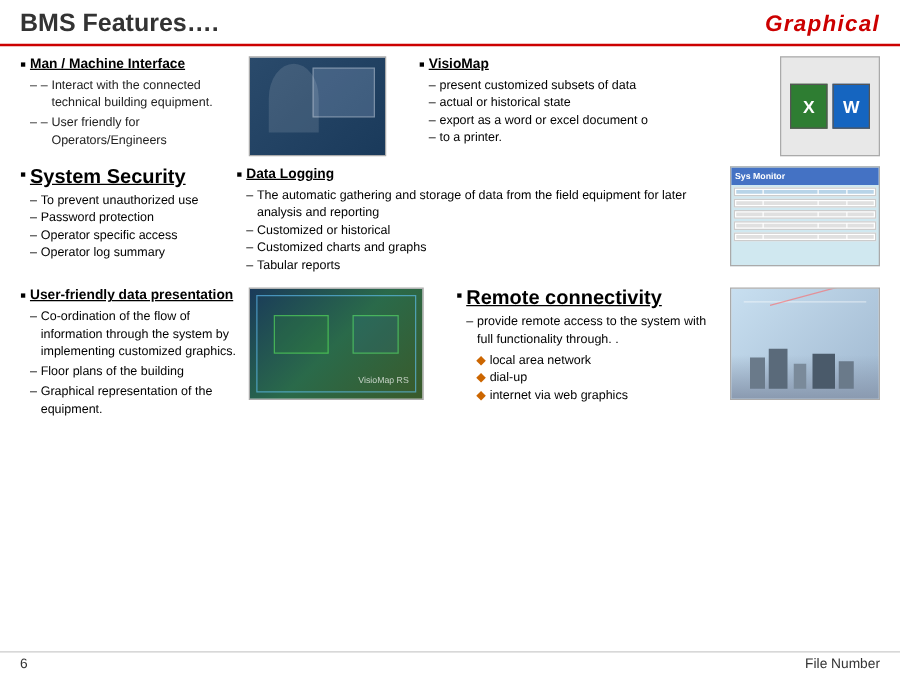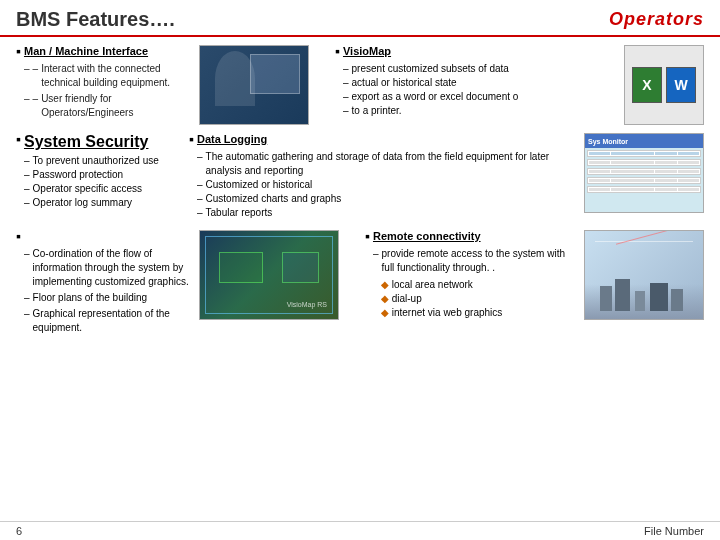--- a/index.html
+++ b/index.html
@@ -24,21 +24,21 @@
     .sub-item::before {
       content: '–';
       flex-shrink: 0;
     }
   </style>
 </head>
 <body>
 
 <div style="display:flex; align-items:center; justify-content:space-between; padding:8px 16px 4px 16px; border-bottom:2px solid #cc0000;">
   <span style="font-size:20px; font-weight:bold; color:#333;">BMS Features….</span>
-  <span style="font-size:18px; font-weight:bold; color:#cc0000; letter-spacing:1px; font-style:italic;">Operators</span>
+  <span style="font-size:18px; font-weight:bold; color:#cc0000; letter-spacing:1px; font-style:italic;">Graphical</span>
 </div>
 
 <div style="display:flex; padding:8px 16px 4px 16px; gap:8px; align-items:flex-start;">
 
   <div style="flex:0 0 175px;">
     <div style="display:flex; align-items:flex-start; gap:3px; margin-bottom:3px;">
       <span style="font-size:14px; margin-top:-2px;">▪</span>
       <span style="font-weight:bold; text-decoration:underline; font-size:11px;">Man / Machine Interface</span>
     </div>
     <div class="sub-item" style="display:flex; gap:3px; font-size:10px; line-height:1.4; padding-left:8px;">
@@ -173,20 +173,21 @@
       </div>
     </div>
   </div>
 </div>
 
 <div style="display:flex; padding:6px 16px; gap:8px; align-items:flex-start;">
 
   <div style="flex:0 0 175px;">
     <div style="display:flex; align-items:flex-start; gap:3px; margin-bottom:3px;">
       <span style="font-size:14px; margin-top:-2px;">▪</span>
+      <span style="font-weight:bold; text-decoration:underline; font-size:11px;">User-friendly data presentation</span>
     </div>
     <div style="display:flex; gap:3px; font-size:10px; line-height:1.4; padding-left:8px;">
       <span style="flex-shrink:0;">–</span>
         <span>Co-ordination of the flow of information through the system by implementing customized graphics.</span>
     </div>
     <div style="display:flex; gap:3px; font-size:10px; line-height:1.4; padding-left:8px; margin-top:2px;">
       <span style="flex-shrink:0;">–</span>
         <span>Floor plans of the building</span>
     </div>
     <div style="display:flex; gap:3px; font-size:10px; line-height:1.4; padding-left:8px; margin-top:2px;">
@@ -202,21 +203,21 @@
       <div style="position:absolute; top:20%; right:10%; width:30%; height:40%; border:1px solid rgba(100,255,100,0.5); background:rgba(50,100,150,0.2);"></div>
       <div style="position:absolute; bottom:5px; right:5px; font-size:7px; color:rgba(255,255,255,0.7);">VisioMap RS</div>
     </div>
   </div>
 
   <div style="flex:0 0 10px;"></div>
 
   <div style="flex:1;">
     <div style="display:flex; align-items:flex-start; gap:3px; margin-bottom:3px;">
       <span style="font-size:14px; margin-top:-2px;">▪</span>
-      <span style="font-weight:bold; text-decoration:underline; font-size:11px;">Remote connectivity</span>
+      <span style="font-weight:bold; text-decoration:underline; font-size:16px;">Remote connectivity</span>
     </div>
     <div style="display:flex; gap:3px; font-size:10px; line-height:1.4; padding-left:8px; margin-bottom:3px;">
       <span style="flex-shrink:0;">–</span>
         <span>provide remote access to the system with full functionality through. .</span>
     </div>
     <div style="display:flex; gap:3px; font-size:10px; line-height:1.4; padding-left:16px;">
       <span style="color:#cc6600; flex-shrink:0;">◆</span>
         <span>local area network</span>
     </div>
     <div style="display:flex; gap:3px; font-size:10px; line-height:1.4; padding-left:16px;">

